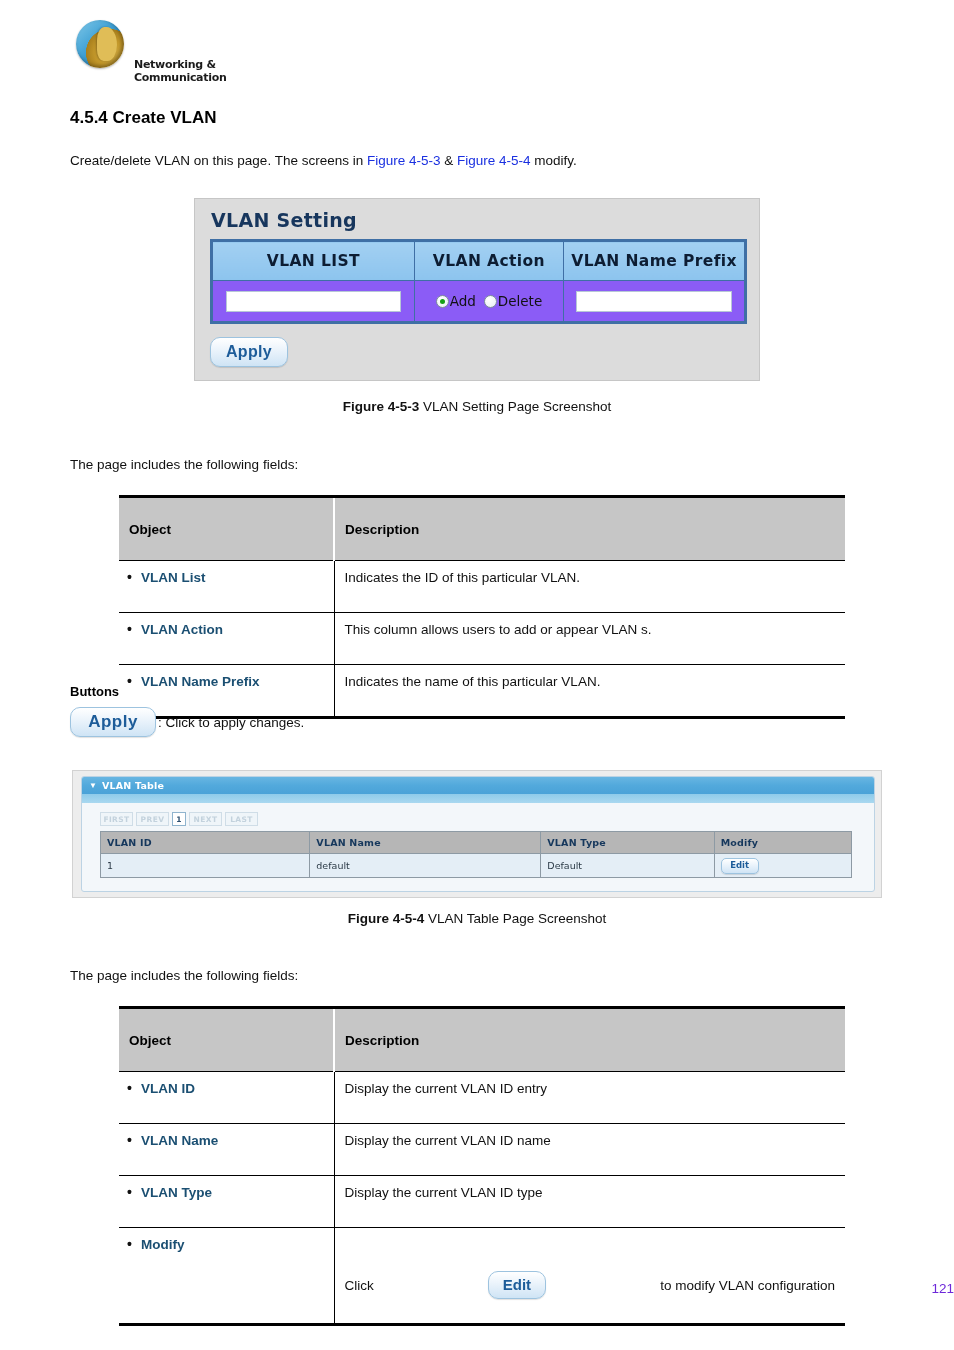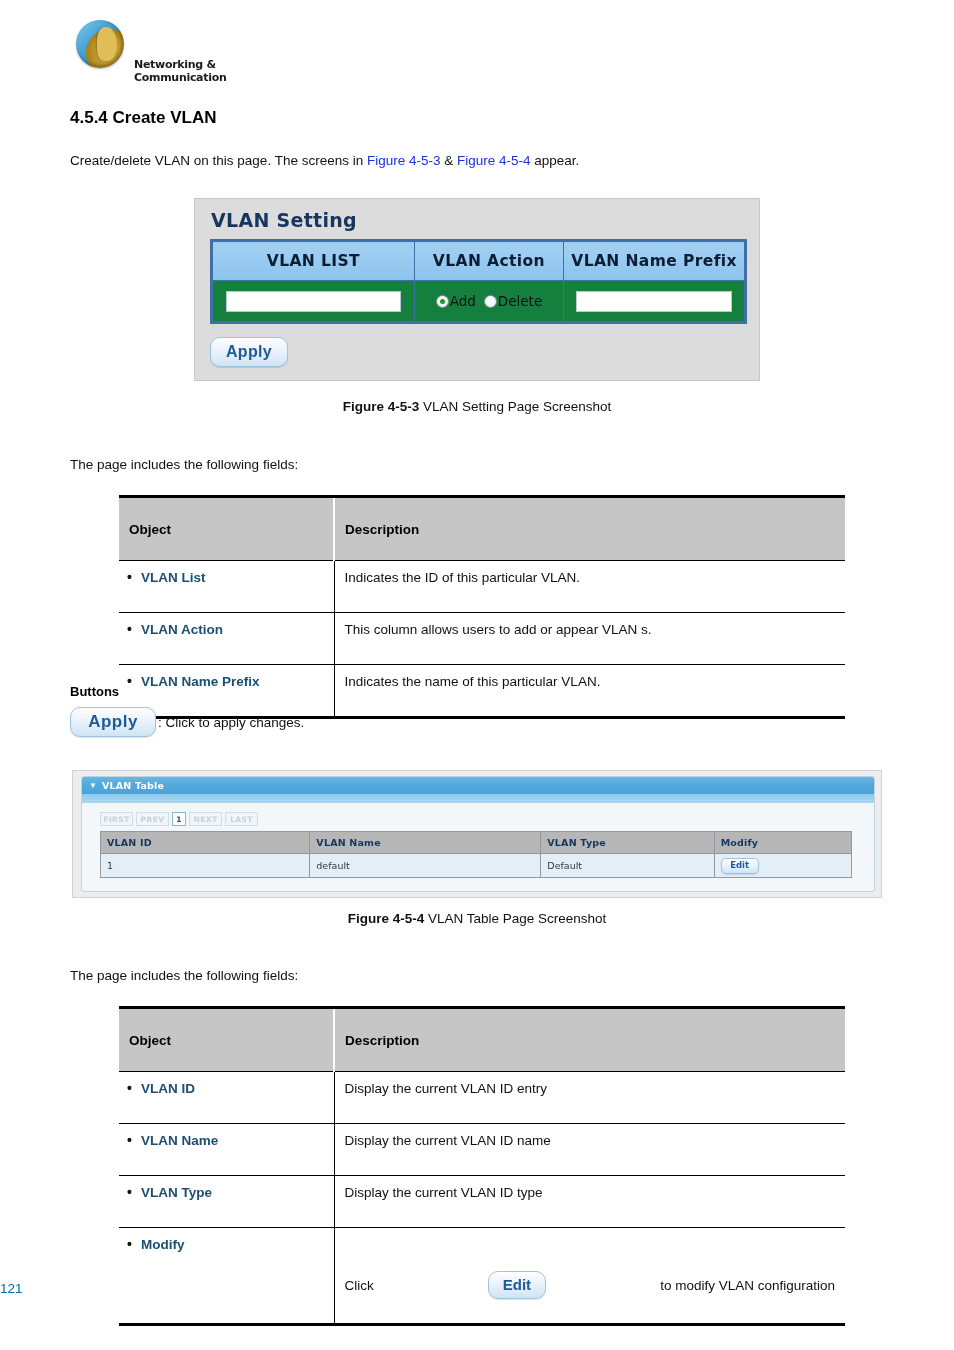--- a/index.html
+++ b/index.html
@@ -174,21 +174,21 @@
     height: 36px;
     font-family: "DejaVu Sans", sans-serif;
     font-size: 15.5px;
     font-weight: bold;
     color: #0d1d33;
     letter-spacing: .4px;
   }
   .vlan-setting-table td {
     border: 1px solid #3f6fa5;
     height: 38px;
-    background: #15803d;
+    background: #8b5cf6;
     text-align: center;
     vertical-align: middle;
   }
   .txt-input {
     width: 88%;
     height: 21px;
     border: 1px solid #b7c7d6;
     background: #ffffff;
     box-sizing: border-box;
     font-family: "Liberation Sans", sans-serif;
@@ -429,37 +429,37 @@
     font-size: 8.5px;
     font-family: "DejaVu Sans", sans-serif;
     border-radius: 5px;
   }
 
   
   .page-number {
     position: absolute;
     top: 1281px;
     width: 954px;
-    text-align: left;
-    font-size: 13.5px;
-    color: #0369a1;
+    text-align: right;
+    font-size: 13.5px;
+    color: #6d28d9;
   }
 </style>
 </head>
 <body>
 
 <div class="logo-wrap">
   <div class="logo-mark"></div>
   <div class="logo-sub">Networking &amp; Communication</div>
 </div>
 
 <div class="section-heading">4.5.4 Create VLAN</div>
 
 <div class="intro-line">
-  <span>Create/delete VLAN on this page. The screens in </span><span class="link">Figure 4-5-3</span><span> &amp; </span><span class="link">Figure 4-5-4</span><span> appear.</span>
+  <span>Create/delete VLAN on this page. The screens in </span><span class="link">Figure 4-5-3</span><span> &amp; </span><span class="link">Figure 4-5-4</span><span> modify.</span>
 </div>
 
 <div class="fig1">
   <div class="fig1-title">VLAN Setting</div>
 
   <table class="vlan-setting-table">
     <thead>
       <tr>
         <th style="width:38%">VLAN LIST</th>
         <th style="width:28%">VLAN Action</th>

